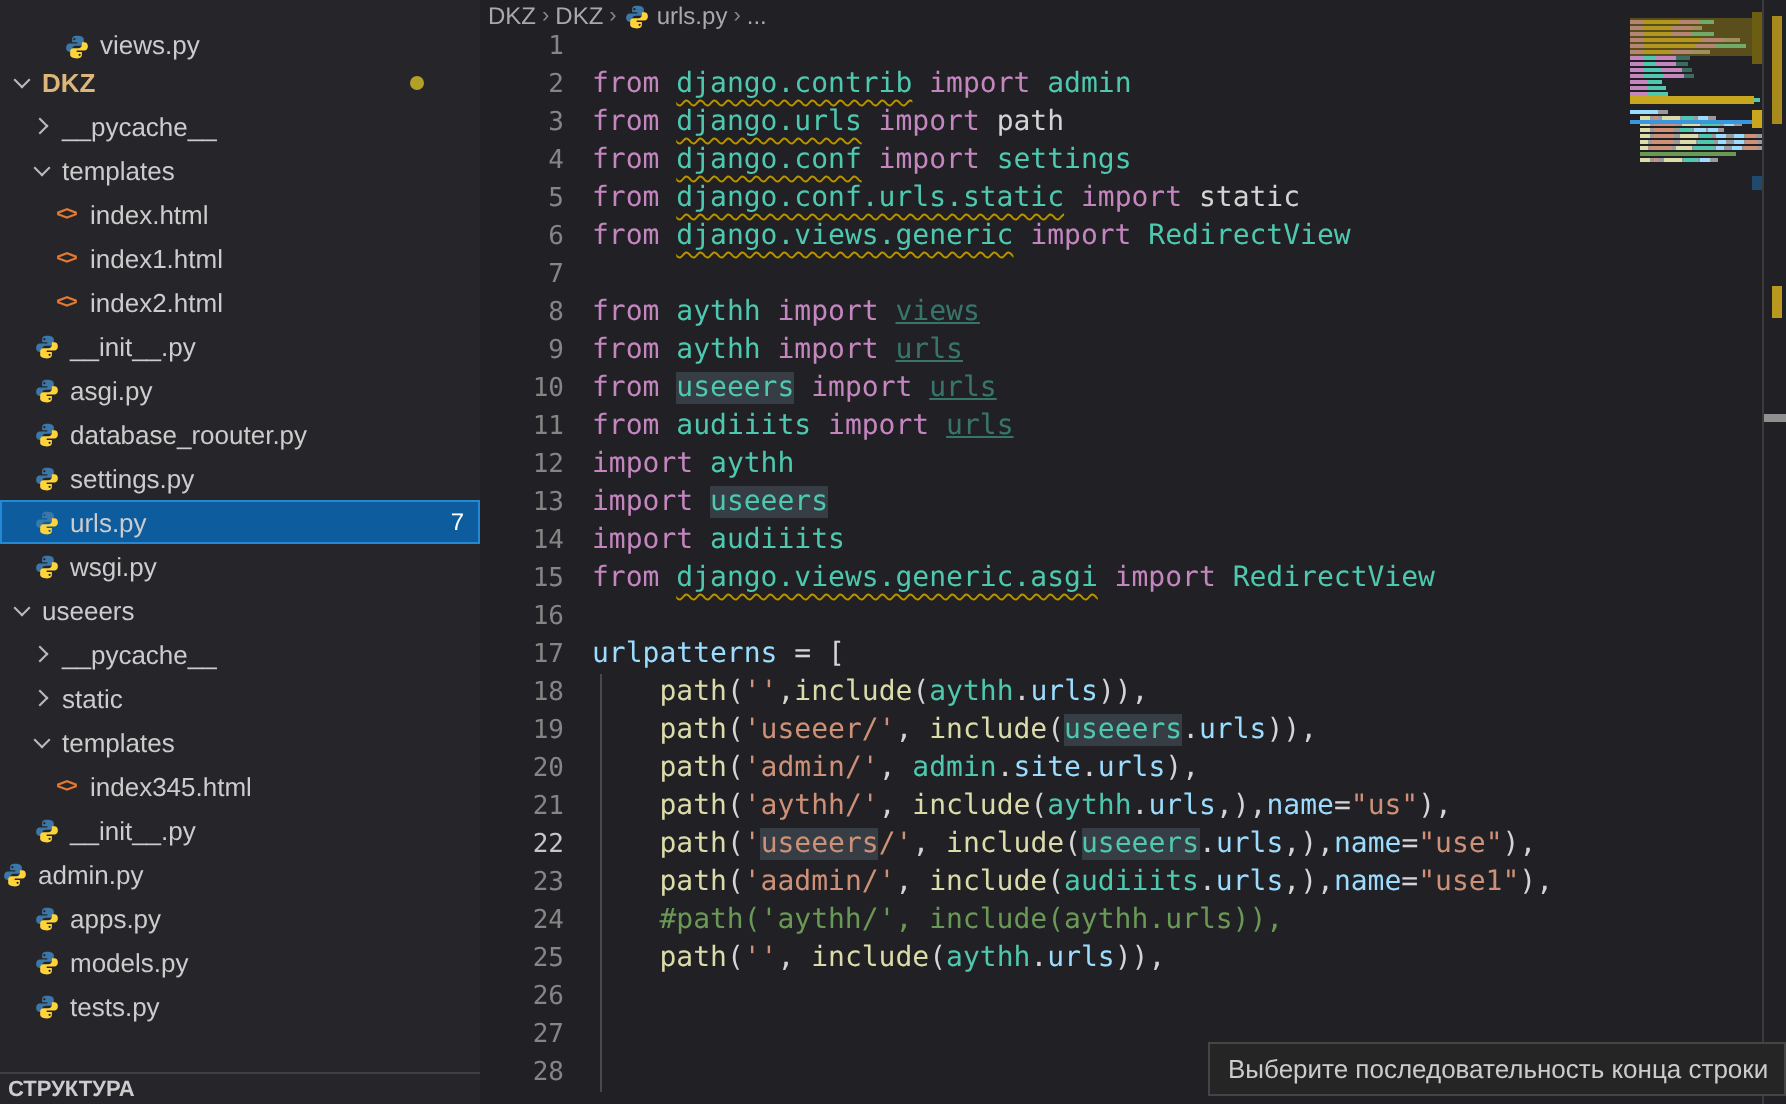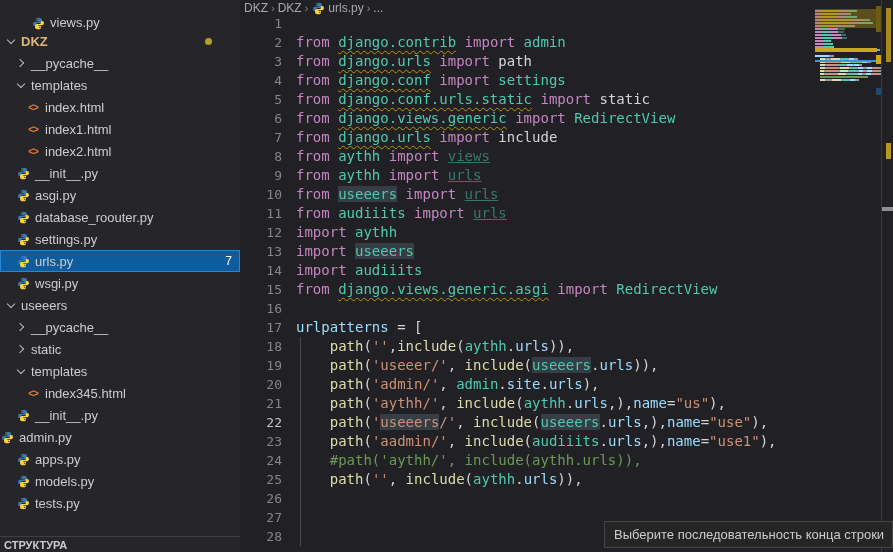--- a/index.html
+++ b/index.html
@@ -269,21 +269,21 @@
         <span class="sep">›</span>
         <span class="crumb">...</span>
       </div>
     <div id="code">
         <div class="cline"><span class="gut">1</span><span class="ctext"></span></div>
         <div class="cline"><span class="gut">2</span><span class="ctext"><span class="tok-kw">from </span><span class="tok-modw">django.contrib</span><span class="tok-kw"> import </span><span class="tok-mod">admin</span></span></div>
         <div class="cline"><span class="gut">3</span><span class="ctext"><span class="tok-kw">from </span><span class="tok-modw">django.urls</span><span class="tok-kw"> import </span><span class="tok-pl">path</span></span></div>
         <div class="cline"><span class="gut">4</span><span class="ctext"><span class="tok-kw">from </span><span class="tok-modw">django.conf</span><span class="tok-kw"> import </span><span class="tok-mod">settings</span></span></div>
         <div class="cline"><span class="gut">5</span><span class="ctext"><span class="tok-kw">from </span><span class="tok-modw">django.conf.urls.static</span><span class="tok-kw"> import </span><span class="tok-pl">static</span></span></div>
         <div class="cline"><span class="gut">6</span><span class="ctext"><span class="tok-kw">from </span><span class="tok-modw">django.views.generic</span><span class="tok-kw"> import </span><span class="tok-mod">RedirectView</span></span></div>
-        <div class="cline"><span class="gut">7</span><span class="ctext"><span class="tok-kw">from </span><span class="tok-modw">django.urls</span><span class="tok-kw"> import </span><span class="tok-pl">include</span></span></div>
+        <div class="cline"><span class="gut">7</span></div>
         <div class="cline"><span class="gut">8</span><span class="ctext"><span class="tok-kw">from </span><span class="tok-mod">aythh</span><span class="tok-kw"> import </span><span class="tok-dim">views</span></span></div>
         <div class="cline"><span class="gut">9</span><span class="ctext"><span class="tok-kw">from </span><span class="tok-mod">aythh</span><span class="tok-kw"> import </span><span class="tok-dim">urls</span></span></div>
         <div class="cline"><span class="gut">10</span><span class="ctext"><span class="tok-kw">from </span><span class="tok-modh">useeers</span><span class="tok-kw"> import </span><span class="tok-dim">urls</span></span></div>
         <div class="cline"><span class="gut">11</span><span class="ctext"><span class="tok-kw">from </span><span class="tok-mod">audiiits</span><span class="tok-kw"> import </span><span class="tok-dim">urls</span></span></div>
         <div class="cline"><span class="gut">12</span><span class="ctext"><span class="tok-kw">import </span><span class="tok-mod">aythh</span></span></div>
         <div class="cline"><span class="gut">13</span><span class="ctext"><span class="tok-kw">import </span><span class="tok-modh">useeers</span></span></div>
         <div class="cline"><span class="gut">14</span><span class="ctext"><span class="tok-kw">import </span><span class="tok-mod">audiiits</span></span></div>
         <div class="cline"><span class="gut">15</span><span class="ctext"><span class="tok-kw">from </span><span class="tok-modw">django.views.generic.asgi</span><span class="tok-kw"> import </span><span class="tok-mod">RedirectView</span></span></div>
         <div class="cline"><span class="gut">16</span><span class="ctext"></span></div>
         <div class="cline"><span class="gut">17</span><span class="ctext"><span class="tok-attr">urlpatterns</span><span class="tok-pl"> = [</span></span></div>

